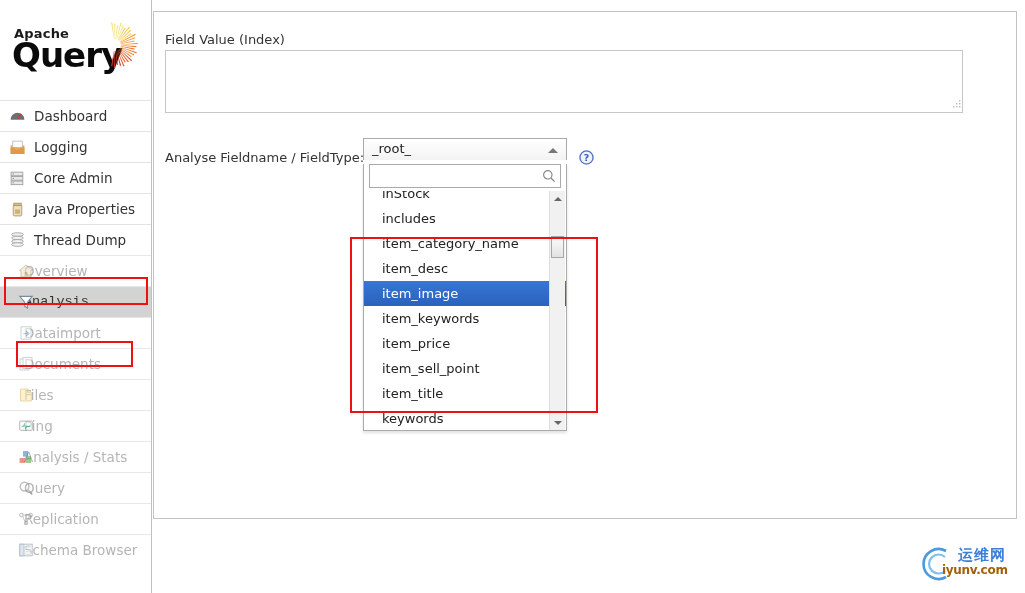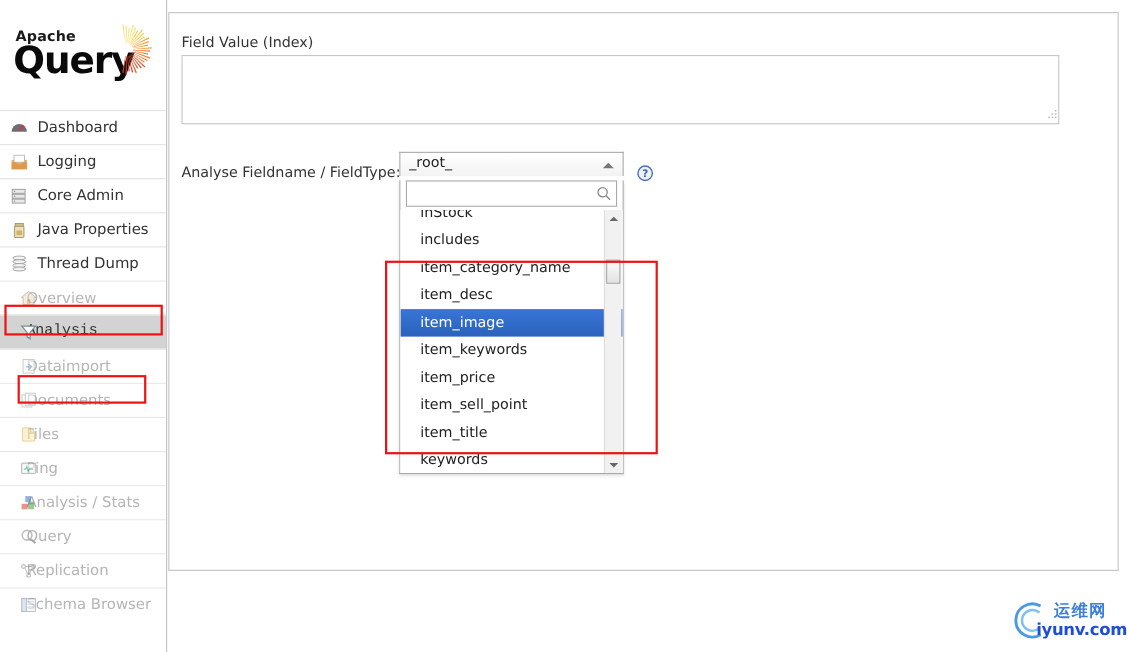--- a/index.html
+++ b/index.html
@@ -265,21 +265,21 @@
     position: absolute; left: 916px; top: 544px;
     width: 104px; height: 44px;
   }
   .wm-txt-cn {
     position: absolute; left: 42px; top: 2px;
     font-size: 15px; color: #3d7fd6; font-weight: bold;
     letter-spacing: 1px;
   }
   .wm-txt-en {
     position: absolute; left: 26px; top: 19px;
-    font-size: 15px; color: #1d4ed8; font-weight: bold;
+    font-size: 12px; color: #a16207; font-weight: bold;
     letter-spacing: -.3px;
   }
 </style>
 </head>
 <body>
 
 <div id="app">
 
   <div id="sidebar">
 

